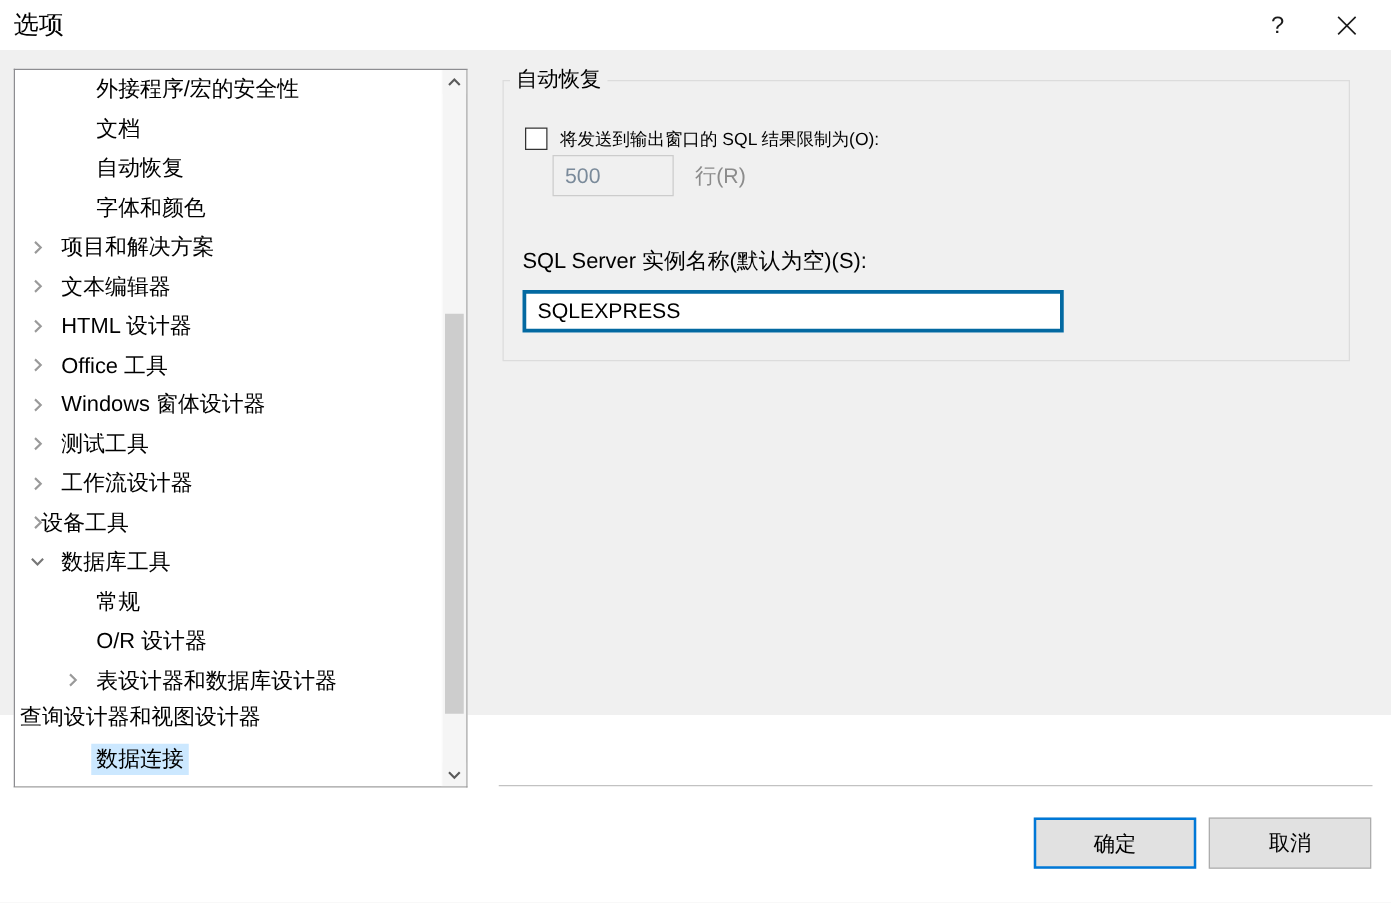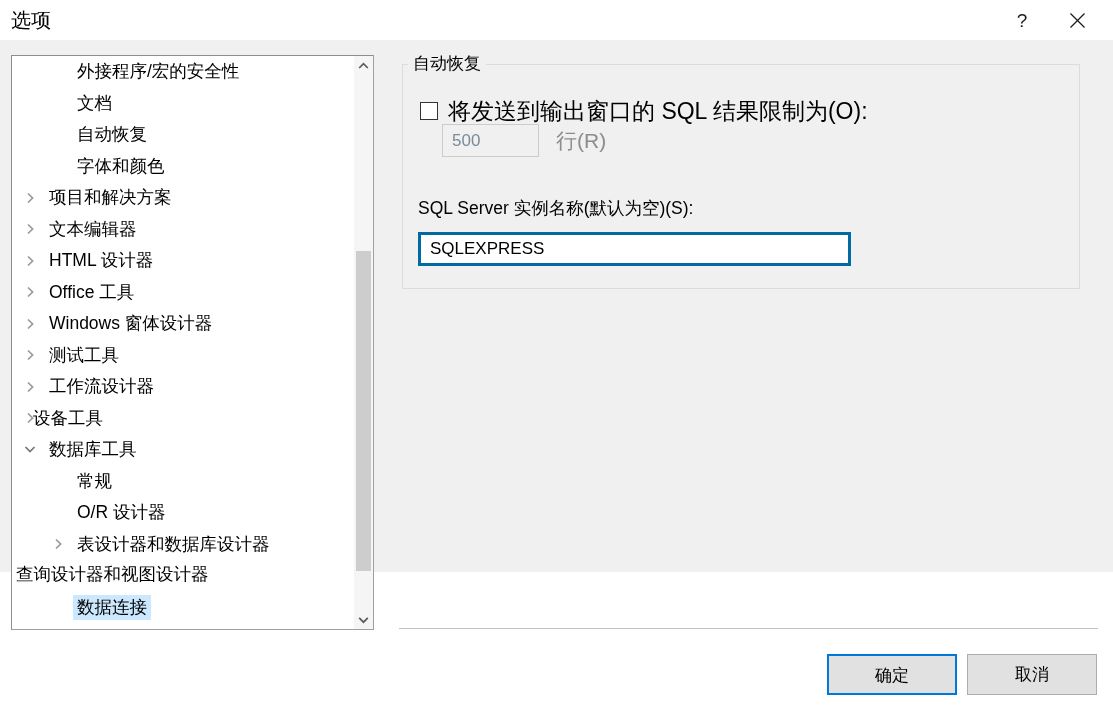--- a/index.html
+++ b/index.html
@@ -194,21 +194,21 @@
   #limit-checkbox {
     width: 18px;
     height: 18px;
     border: 1.6px solid #333333;
     background: #ffffff;
     box-sizing: border-box;
     flex: 0 0 auto;
   }
   #limit-label {
     margin-left: 10px;
-    font-size: 23px;
+    font-size: 14px;
     color: #000000;
     line-height: 22px;
     white-space: nowrap;
   }
 
   
   #rows-row {
     position: absolute;
     left: 47px;
     top: 84px;
@@ -222,21 +222,21 @@
     background: #f0f0f0;
     box-sizing: border-box;
     font-family: "Liberation Sans", sans-serif;
     font-size: 17px;
     color: #7a8a9a;
     padding: 0 9px;
     line-height: 31px;
   }
   #rows-unit {
     margin-left: 17px;
-    font-size: 21px;
+    font-size: 17px;
     color: #8c8c8c;
     line-height: 22px;
     white-space: nowrap;
   }
 
   
   #instance-label {
     position: absolute;
     left: 23px;
     top: 157px;

